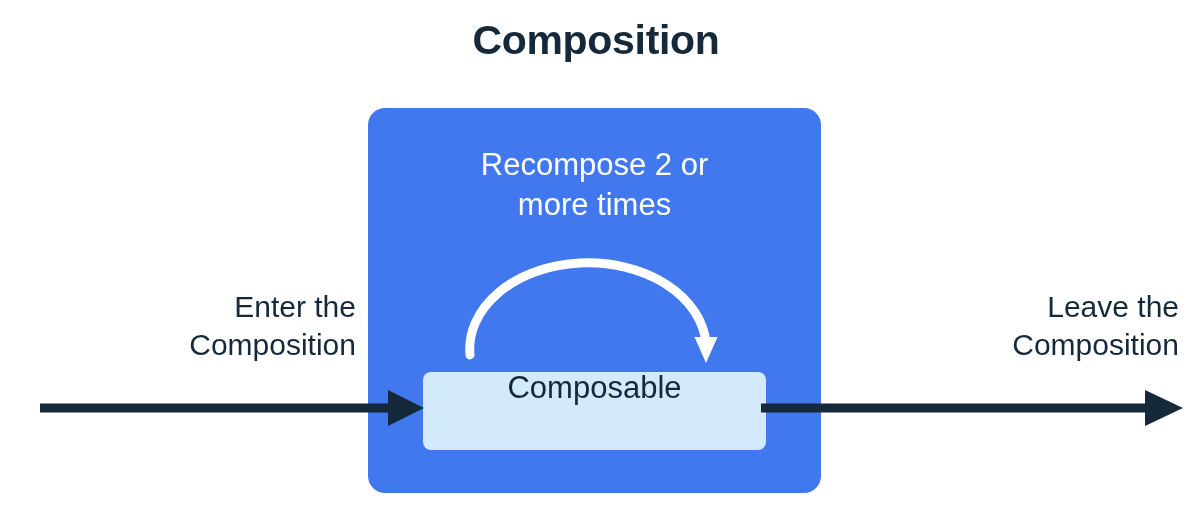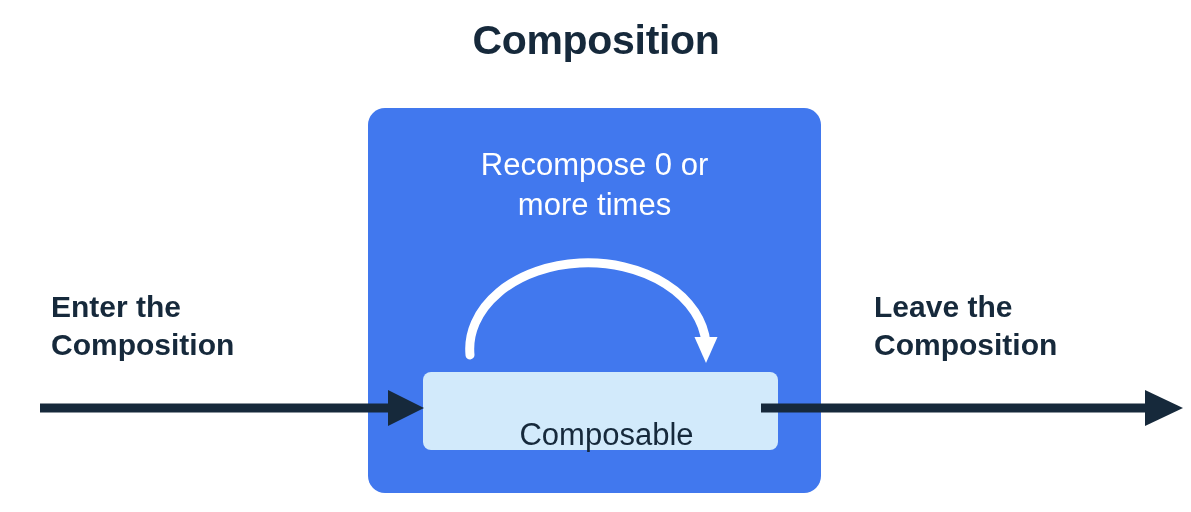--- a/index.html
+++ b/index.html
@@ -32,23 +32,22 @@
     letter-spacing: -0.3px;
     line-height: 1.1;
   }
 
   
   .side-label {
     position: absolute;
     font-size: 30px;
     color: #16293B;
     line-height: 1.28;
-    text-align: left;
+    text-align: right;
     white-space: pre-line;
-    font-weight: bold;
   }
   #enter-label {
     left: 35px;
     top: 288px;
     width: 305px;
   }
   #leave-label {
     left: 858px;
     top: 288px;
     width: 305px;
@@ -91,23 +90,22 @@
   
   #composable-box {
     position: absolute;
     left: 55px;
     top: 264px;
     width: 343px;
     height: 78px;
     background: #D2EAFB;
     border-radius: 8px;
     display: flex;
-    align-items: flex-end;
+    align-items: flex-start;
     justify-content: center;
-    padding-left: 12px;
   }
   #composable-label {
     font-size: 31px;
     color: #16293B;
     line-height: 1;
   }
 
   
   .flow-arrow {
     position: absolute;
@@ -132,21 +130,21 @@
   <div id="diagram-title">Composition</div>
 
   <div class="side-label" id="enter-label">Enter the
 Composition</div>
 
   <div class="side-label" id="leave-label">Leave the
 Composition</div>
 
   <div id="composition-box">
 
-    <div id="recompose-caption">Recompose 0 or
+    <div id="recompose-caption">Recompose 2 or
 more times</div>
 
     <svg id="recompose-arrow" viewBox="0 0 280 115">
       <path d="M 22 112 A 118 86 0 0 1 258 100" fill="none" stroke="#FFFFFF" stroke-width="9" stroke-linecap="round"></path>
       <path d="M 246.5 94 L 269.5 94 L 258 120 Z" fill="#FFFFFF"></path>
     </svg>
 
     <div id="composable-box">
       <span id="composable-label">Composable</span>
     </div>

